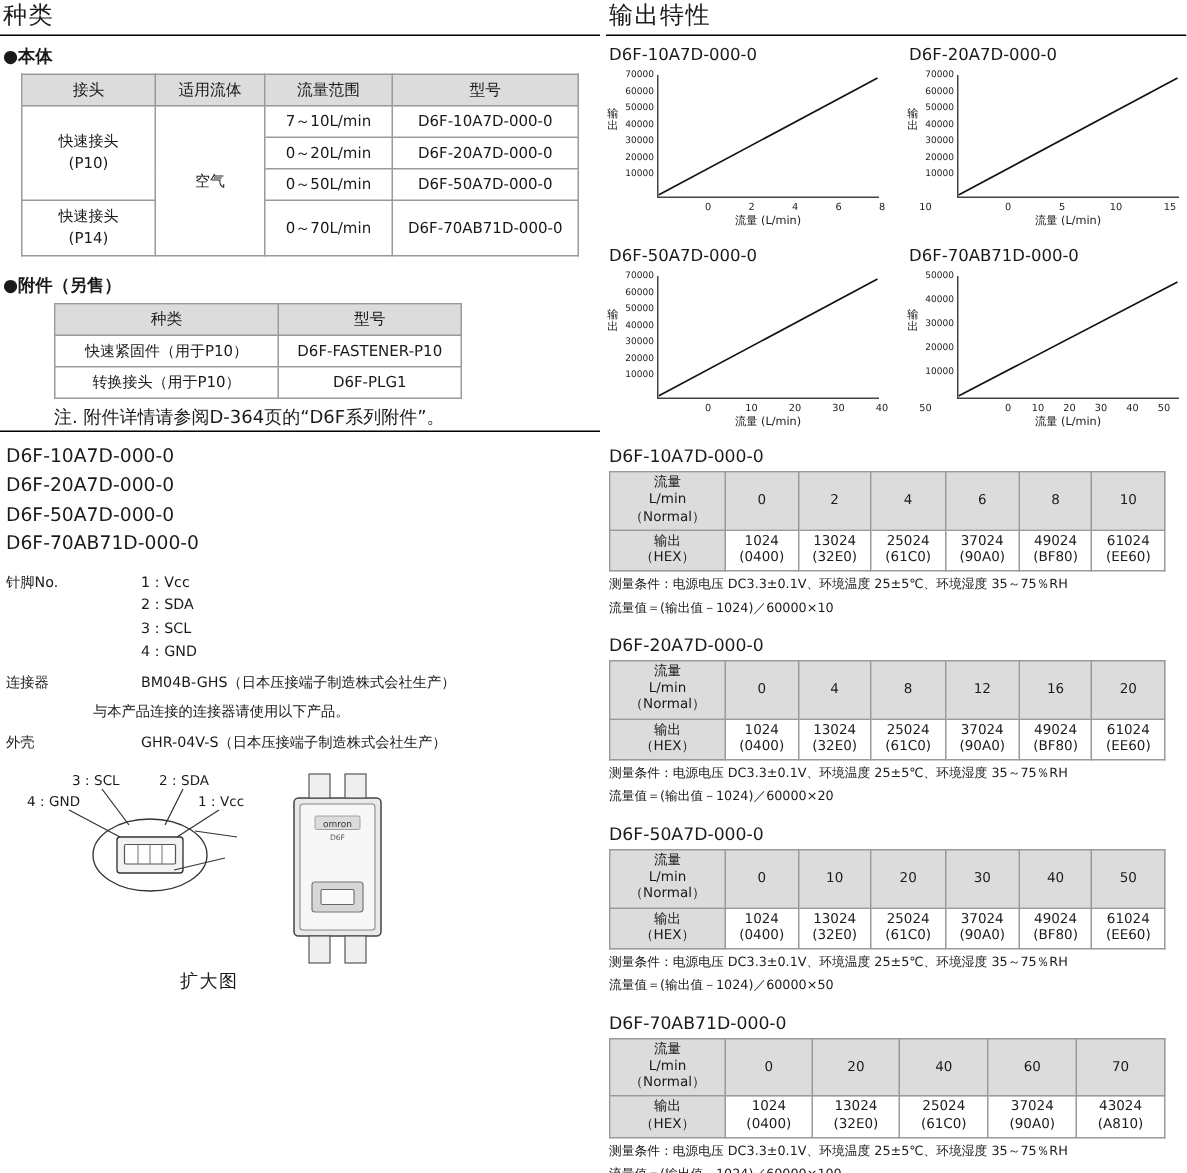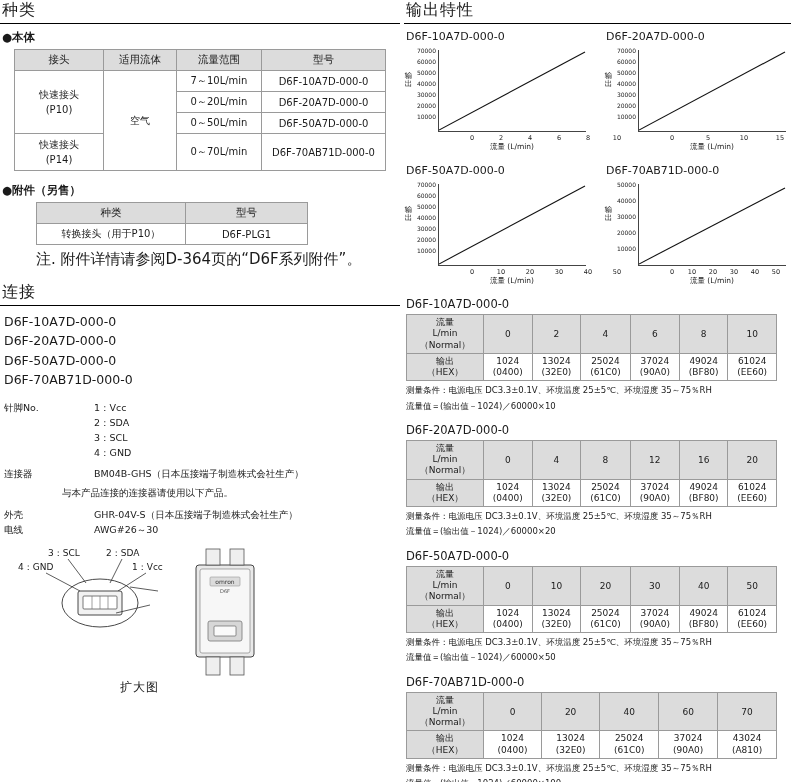--- a/index.html
+++ b/index.html
@@ -33,21 +33,21 @@
     font-size:10px;
   }
   table.grid th, table.grid td{
     border:1px solid #9a9a9a;
     text-align:center;
     padding:3px 2px;
     vertical-align:middle;
   }
   table.grid th{background:#dcdcdc;font-weight:normal;font-size:10.5px;}
 
-  .note{font-size:15px;margin:4px 0 0 14px;line-height:1.4;}
+  .note{font-size:12px;margin:4px 0 0 14px;line-height:1.4;}
 
   .conn-list{margin:4px 0 0 4px;font-size:12.5px;line-height:1.55;}
   .spec{margin:10px 0 0 4px;font-size:9.5px;line-height:1.6;}
   .spec .row{display:flex;gap:32px;}
   .spec .lbl{width:58px;flex:0 0 58px;}
   .spec .val{flex:1;}
   .spec .sub{margin-left:58px;}
 
   
   .draw{position:relative;margin:10px 0 0 0;height:150px;}
@@ -133,29 +133,32 @@
 
     <div class="bullet-head" style="margin-top:12px">●附件（另售）</div>
 
     <table class="grid" style="width:272px;margin-left:36px">
       <tbody>
           <tr>
         <th style="width:144px">种类</th>
         <th>型号</th>
       </tr>
       <tr>
+        <td>快速紧固件（用于P10）</td>
+        <td>D6F-FASTENER-P10</td>
+      </tr>
+      <tr>
         <td>转换接头（用于P10）</td>
         <td>D6F-PLG1</td>
       </tr>
     </tbody>
       </table>
 
     <div class="note" style="margin-left:36px">注. 附件详情请参阅D-364页的“D6F系列附件”。</div>
 
-    <h2 class="sec" style="margin-top:12px">连接</h2>
     <div class="rule"></div>
 
     <div class="conn-list">
       <div>D6F-10A7D-000-0</div>
       <div>D6F-20A7D-000-0</div>
       <div>D6F-50A7D-000-0</div>
       <div>D6F-70AB71D-000-0</div>
     </div>
 
     <div class="spec">
@@ -169,24 +172,20 @@
         </div>
       </div>
       <div class="row" style="margin-top:6px">
         <div class="lbl">连接器</div>
         <div class="val">BM04B-GHS（日本压接端子制造株式会社生产）</div>
       </div>
       <div class="sub" style="margin-top:4px">与本产品连接的连接器请使用以下产品。</div>
       <div class="row" style="margin-top:6px">
         <div class="lbl">外壳</div>
         <div class="val">GHR-04V-S（日本压接端子制造株式会社生产）</div>
-      </div>
-      <div class="row">
-        <div class="lbl">电线</div>
-        <div class="val">AWG#26～30</div>
       </div>
     </div>
 
     <div class="draw">
       <div class="pinlabels" style="left:48px;top:0">3：SCL</div>
       <div class="pinlabels" style="left:106px;top:0">2：SDA</div>
       <div class="pinlabels" style="left:18px;top:14px">4：GND</div>
       <div class="pinlabels" style="left:132px;top:14px">1：Vcc</div>
 
       <svg width="400" height="132" viewBox="0 0 400 132">

